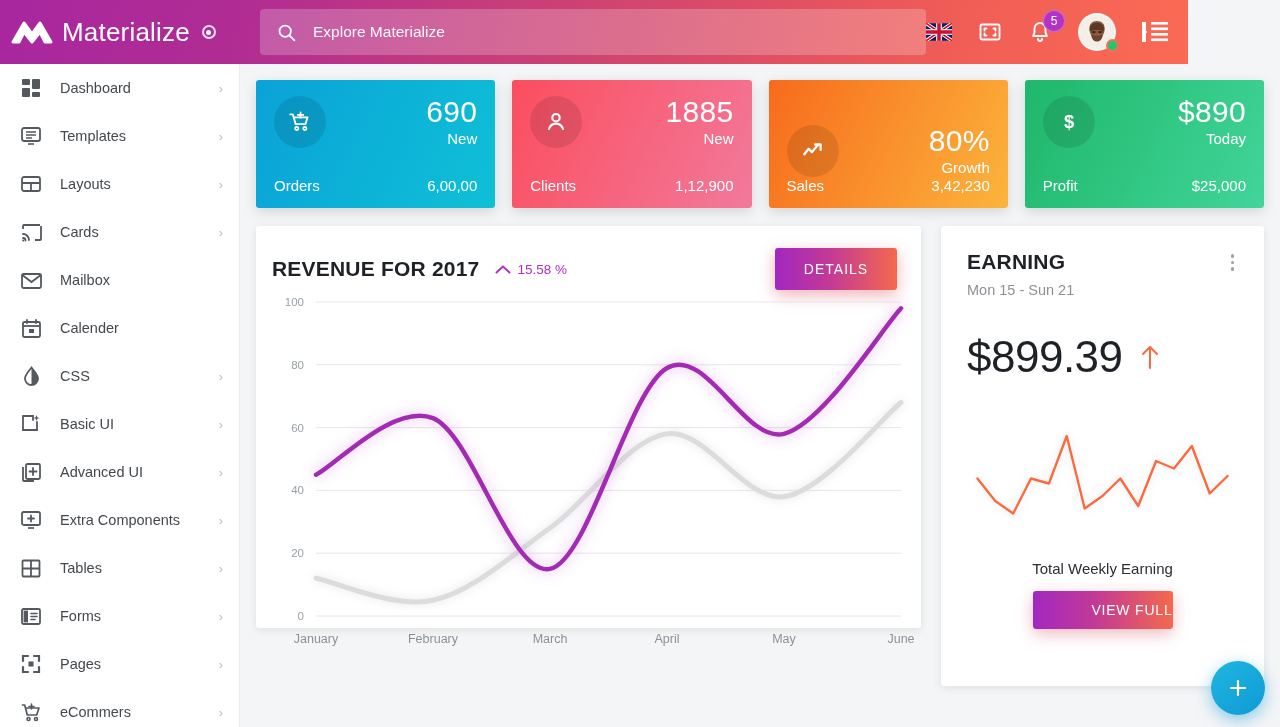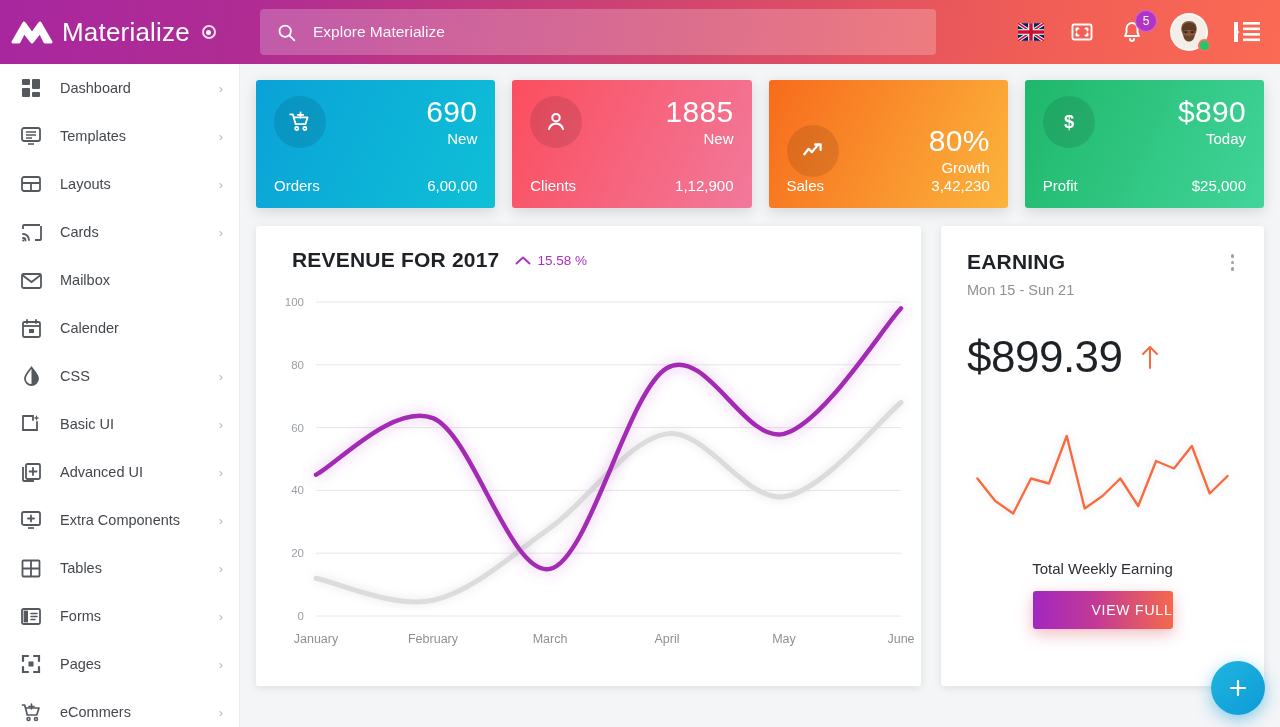--- a/index.html
+++ b/index.html
@@ -6,21 +6,21 @@
   html, body {
     width: 1280px; height: 727px;
     font-family: "Liberation Sans", sans-serif;
     background: #f4f5f7;
     overflow: hidden;
   }
   .app { position: relative; width: 1280px; height: 727px; }
 
   
   .header {
-    position: absolute; top: 0; left: 0; width: 1280px; height: 64px;
+    position: absolute; top: 0; left: 0; width: 1188px; height: 64px;
     background: linear-gradient(100deg, #a8279f 0%, #b02c93 20%, #d1456f 52%, #f05d56 80%, #fb6a54 100%);
     display: flex; align-items: center; z-index: 40;
   }
   .brand {
     width: 240px; height: 64px; display: flex; align-items: center;
     padding-left: 10px; gap: 8px; flex: none;
   }
   .brand-logo { width: 44px; height: 34px; flex: none; }
   .brand-name {
     color: #ffffff; font-size: 26px; font-weight: 400; letter-spacing: .2px;
@@ -104,22 +104,22 @@
     background: rgba(0,0,0,.10);
     display: flex; align-items: center; justify-content: center; flex: none;
   }
   .stat-nums { text-align: right; line-height: 1.05; }
   .stat-value { font-size: 30px; font-weight: 400; letter-spacing: .3px; }
   .stat-sub { font-size: 15px; margin-top: 3px; }
   .stat-bottom { display: flex; align-items: flex-end; justify-content: space-between; font-size: 15px; }
 
   .panels { display: flex; gap: 20px; margin-top: 18px; }
   .card-revenue {
-    width: 665px; height: 460px; background: #fff; border-radius: 3px;
-    box-shadow: 0 2px 9px rgba(0,0,0,.09); padding: 22px 24px 10px 36px;
+    width: 665px; height: 402px; background: #fff; border-radius: 3px;
+    box-shadow: 0 2px 9px rgba(0,0,0,.09); padding: 22px 24px 10px 16px;
     position: relative; flex: none;
   }
   .rev-head { display: flex; align-items: center; }
   .rev-title { font-size: 21px; font-weight: 700; color: #1e2125; letter-spacing: .2px; }
   .rev-trend { display: flex; align-items: center; gap: 6px; margin-left: 16px; }
   .rev-pct { color: #ad2fc4; font-size: 13.5px; }
   .btn-details {
     margin-left: auto; width: 122px; height: 42px; border: none; border-radius: 3px;
     background: linear-gradient(90deg, #a227c0 0%, #c33a95 45%, #f4694c 100%);
     color: #fff; font-size: 14px; letter-spacing: 1px; cursor: pointer;
@@ -471,20 +471,21 @@
 
       <div class="card-revenue">
         <div class="rev-head">
           <span class="rev-title">REVENUE FOR 2017</span>
           <span class="rev-trend">
             <svg width="16" height="11" viewBox="0 0 16 11" fill="none" stroke="#ad2fc4" stroke-width="1.9">
               <path d="M1.5 8.5L8 2.5l6.5 6" stroke-linecap="round" stroke-linejoin="round"></path>
             </svg>
             <span class="rev-pct">15.58 %</span>
           </span>
+          <button class="btn-details">DETAILS</button>
         </div>
         <svg class="rev-chart" id="rev-chart" viewBox="0 0 665 400">
             <defs>
               <filter id="glowP" x="-30%" y="-60%" width="160%" height="220%">
                 <feGaussianBlur stdDeviation="7" result="b"></feGaussianBlur>
                 <feFlood flood-color="#c060d0" flood-opacity="0.5"></feFlood>
                 <feComposite in2="b" operator="in"></feComposite>
                 <feMerge>
                   <feMergeNode></feMergeNode>
                   <feMergeNode in="SourceGraphic"></feMergeNode>

